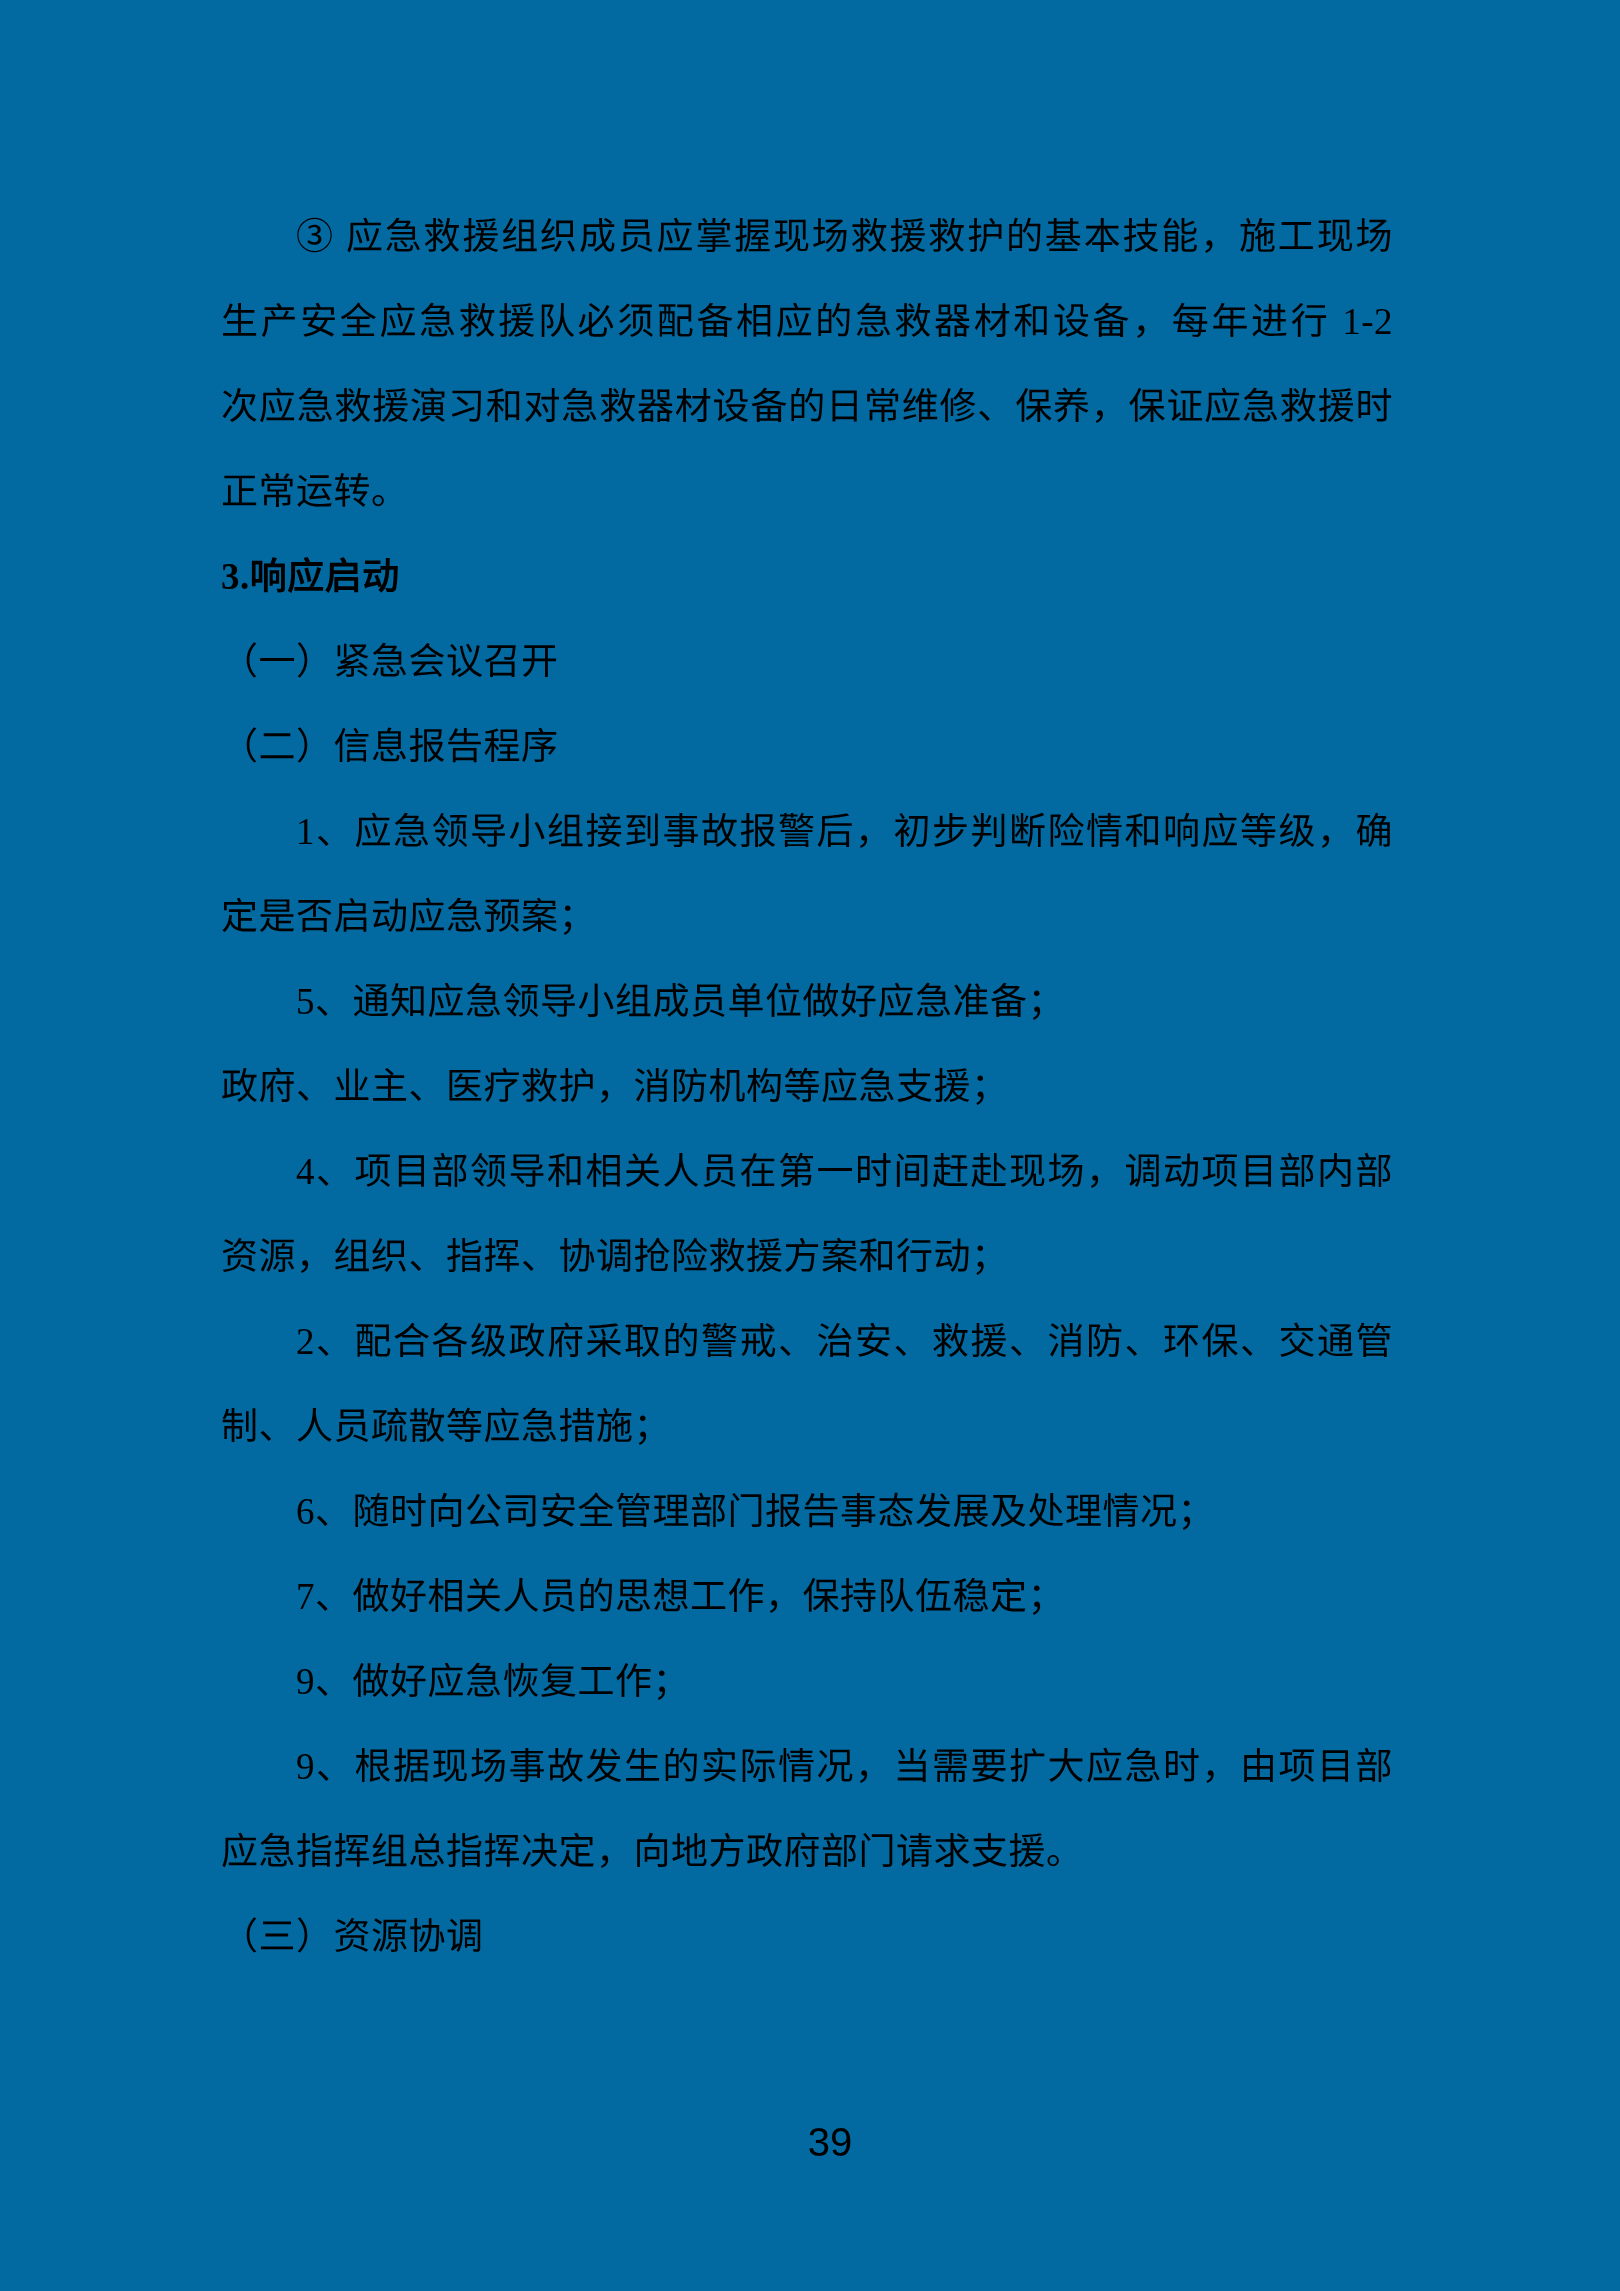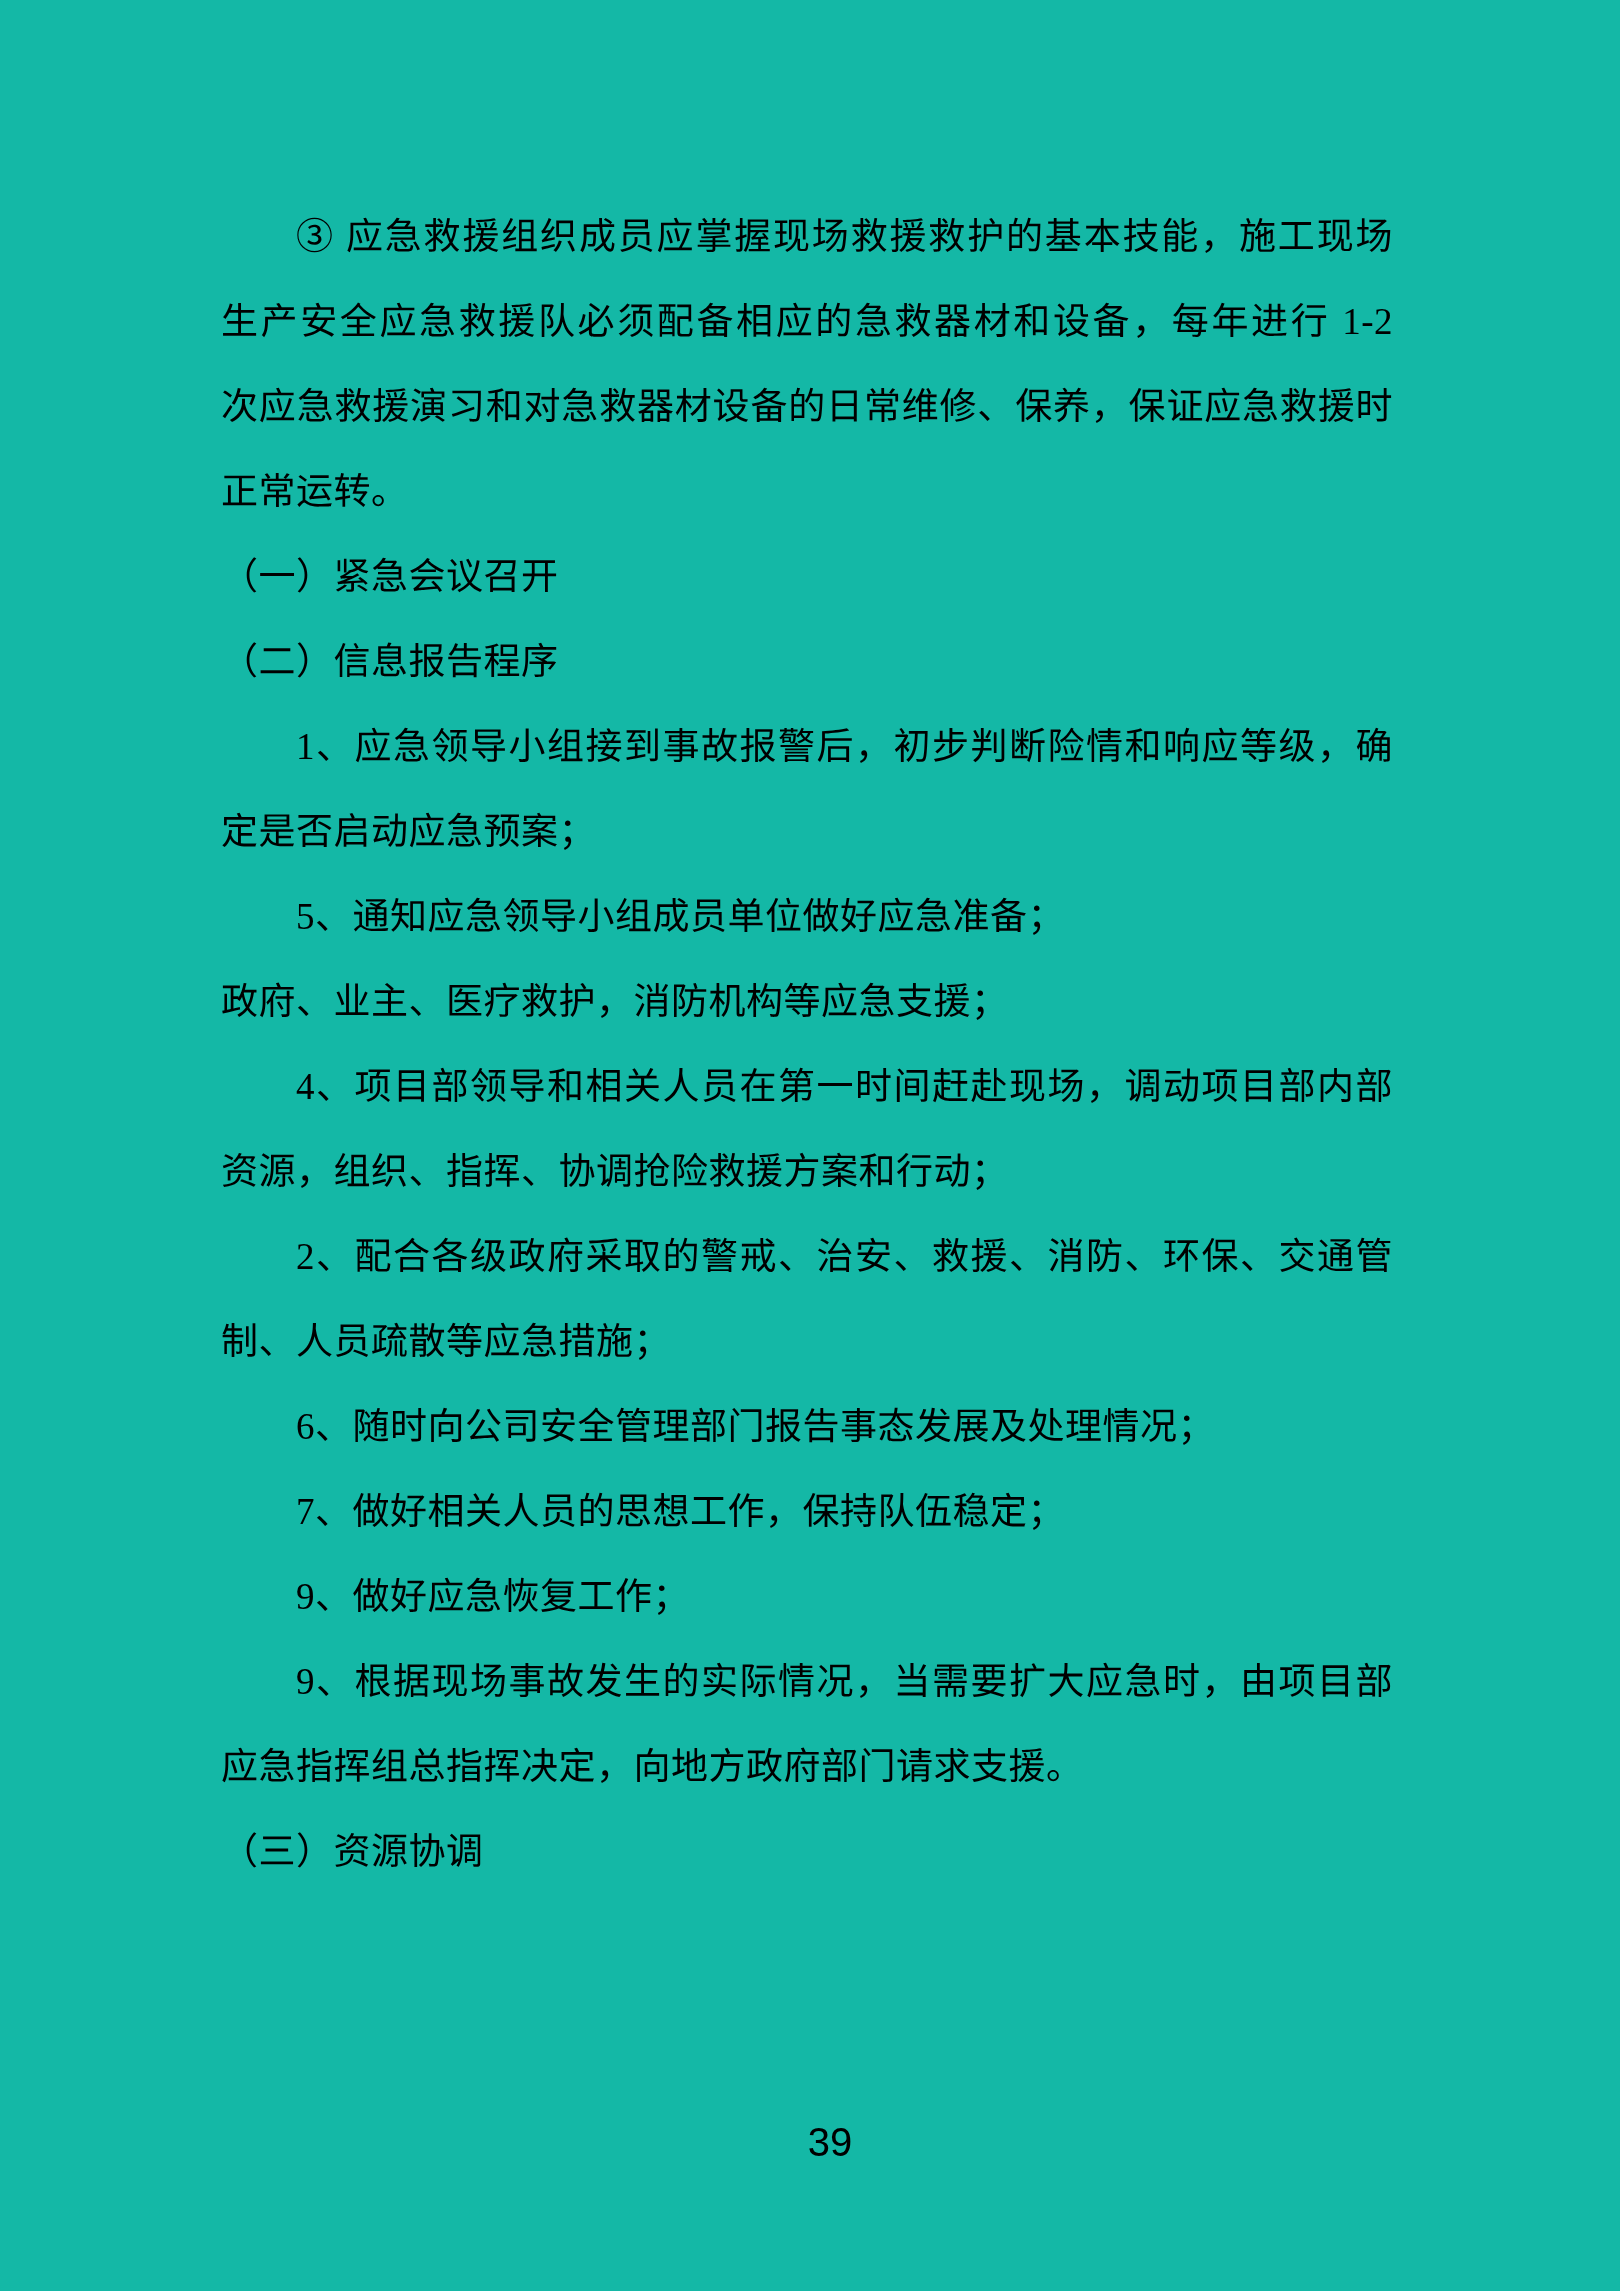--- a/index.html
+++ b/index.html
@@ -13,21 +13,21 @@
     height: 2292px;
     overflow: hidden;
     color: #000000;
     font-family: "Liberation Serif", "DejaVu Serif", serif;
   }
   .page {
     position: absolute;
     left: 0; top: 0;
     width: 1620px;
     height: 2292px;
-    background: #14b8a6;
+    background: #0369a1;
   }
   .content {
     position: absolute;
     left: 221px;
     top: 194px;
     width: 1172px;
   }
   .line {
     height: 85px;
     line-height: 85px;
@@ -64,20 +64,21 @@
 </style>
 </head>
 <body>
 
 <div class="page">
   <div class="content">
     <div class="line indent full">③ 应急救援组织成员应掌握现场救援救护的基本技能，施工现场</div>
     <div class="line full">生产安全应急救援队必须配备相应的急救器材和设备，每年进行 1-2</div>
     <div class="line full">次应急救援演习和对急救器材设备的日常维修、保养，保证应急救援时</div>
     <div class="line">正常运转。</div>
+    <div class="line heading">3.响应启动</div>
     <div class="line">（一）紧急会议召开</div>
     <div class="line">（二）信息报告程序</div>
     <div class="line indent full">1、应急领导小组接到事故报警后，初步判断险情和响应等级，确</div>
     <div class="line">定是否启动应急预案；</div>
     <div class="line indent">5、通知应急领导小组成员单位做好应急准备；</div>
     <div class="line">政府、业主、医疗救护，消防机构等应急支援；</div>
     <div class="line indent full">4、项目部领导和相关人员在第一时间赶赴现场，调动项目部内部</div>
     <div class="line">资源，组织、指挥、协调抢险救援方案和行动；</div>
     <div class="line indent full">2、配合各级政府采取的警戒、治安、救援、消防、环保、交通管</div>
     <div class="line">制、人员疏散等应急措施；</div>

